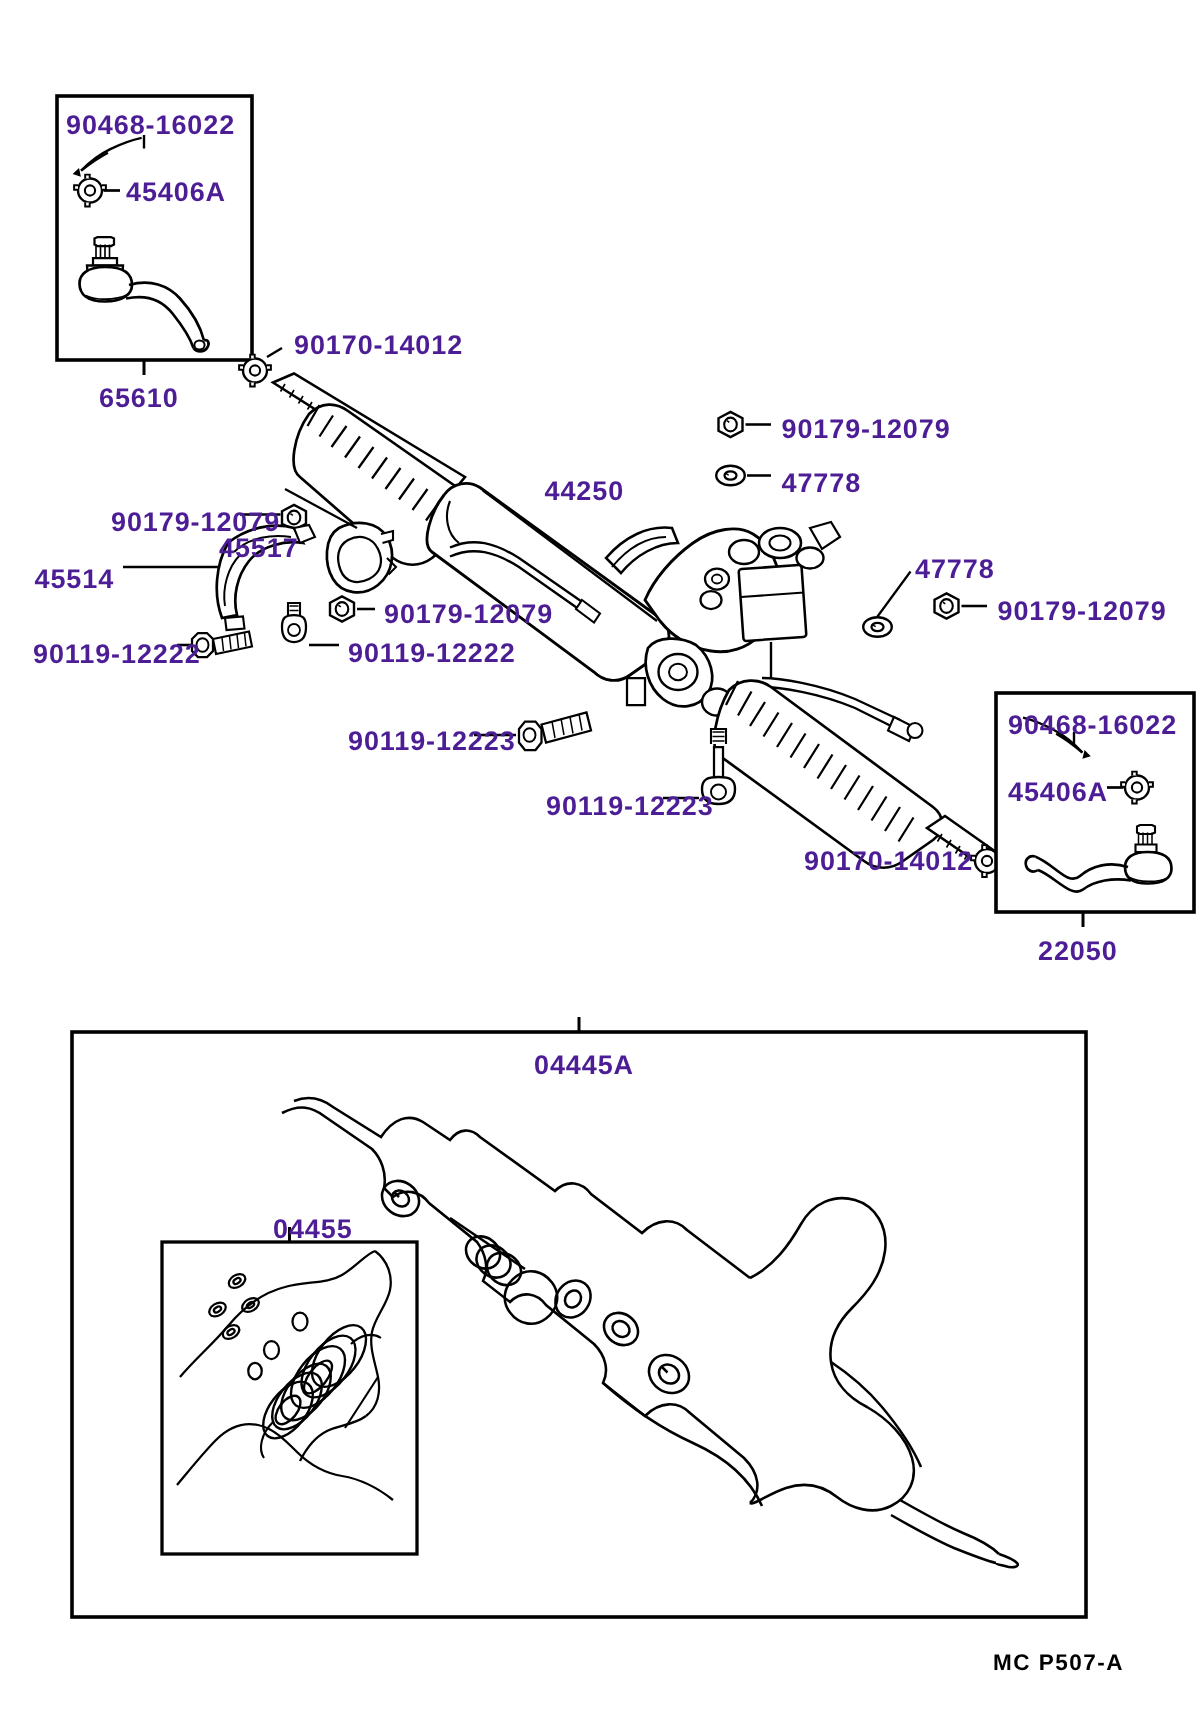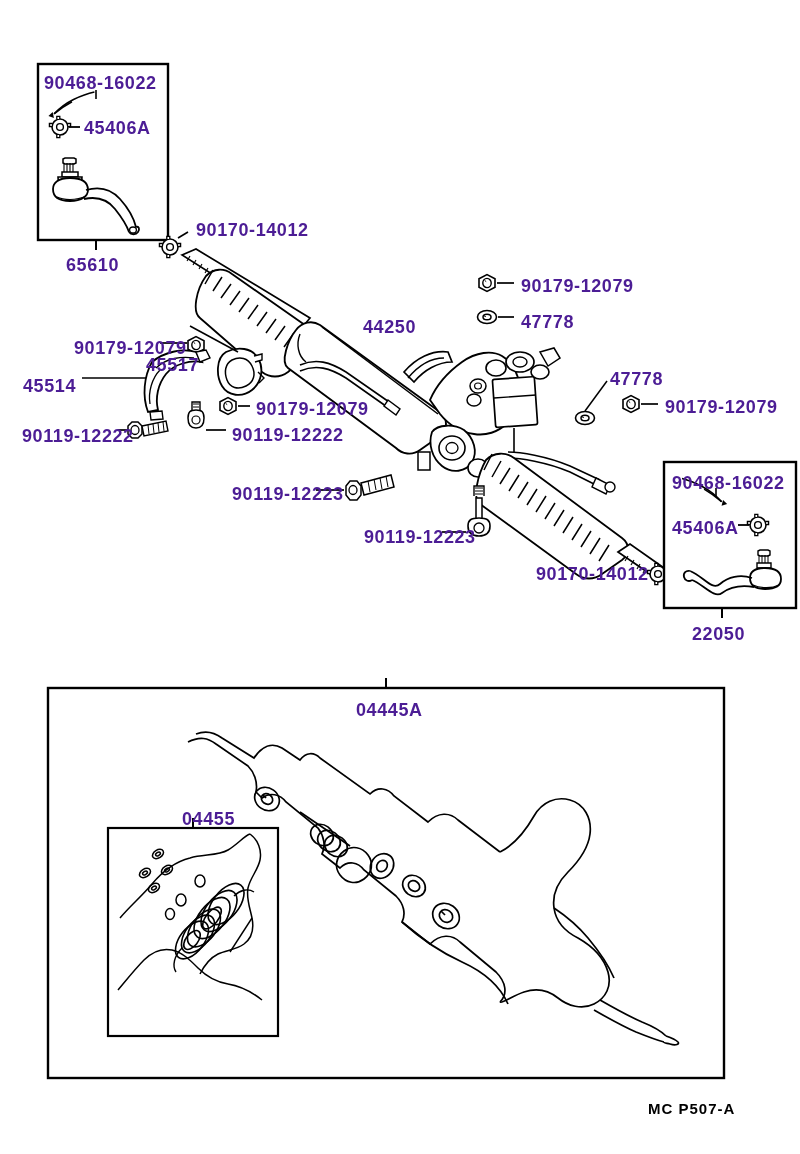--- a/index.html
+++ b/index.html
@@ -18,21 +18,21 @@
     font-weight:700;
     font-size:18px;
     letter-spacing:0.6px;
     white-space:nowrap;
     color:#4c1d95;
     line-height:1;
   }
   .footer{
     position:absolute;
     font-family:"Liberation Sans","DejaVu Sans",sans-serif;
-    font-weight:700;font-size:15px;letter-spacing:1px;white-space:nowrap;
+    font-weight:700;font-size:15px;letter-spacing:1px;white-space:nowrap;margin-left:14px;
   }
 </style>
 </head>
 <body>
 
 <div id="stage">
 
   <svg id="art" viewBox="0 0 800 1154" xmlns="http://www.w3.org/2000/svg">
     <defs>
       <g id="cotterpin">

